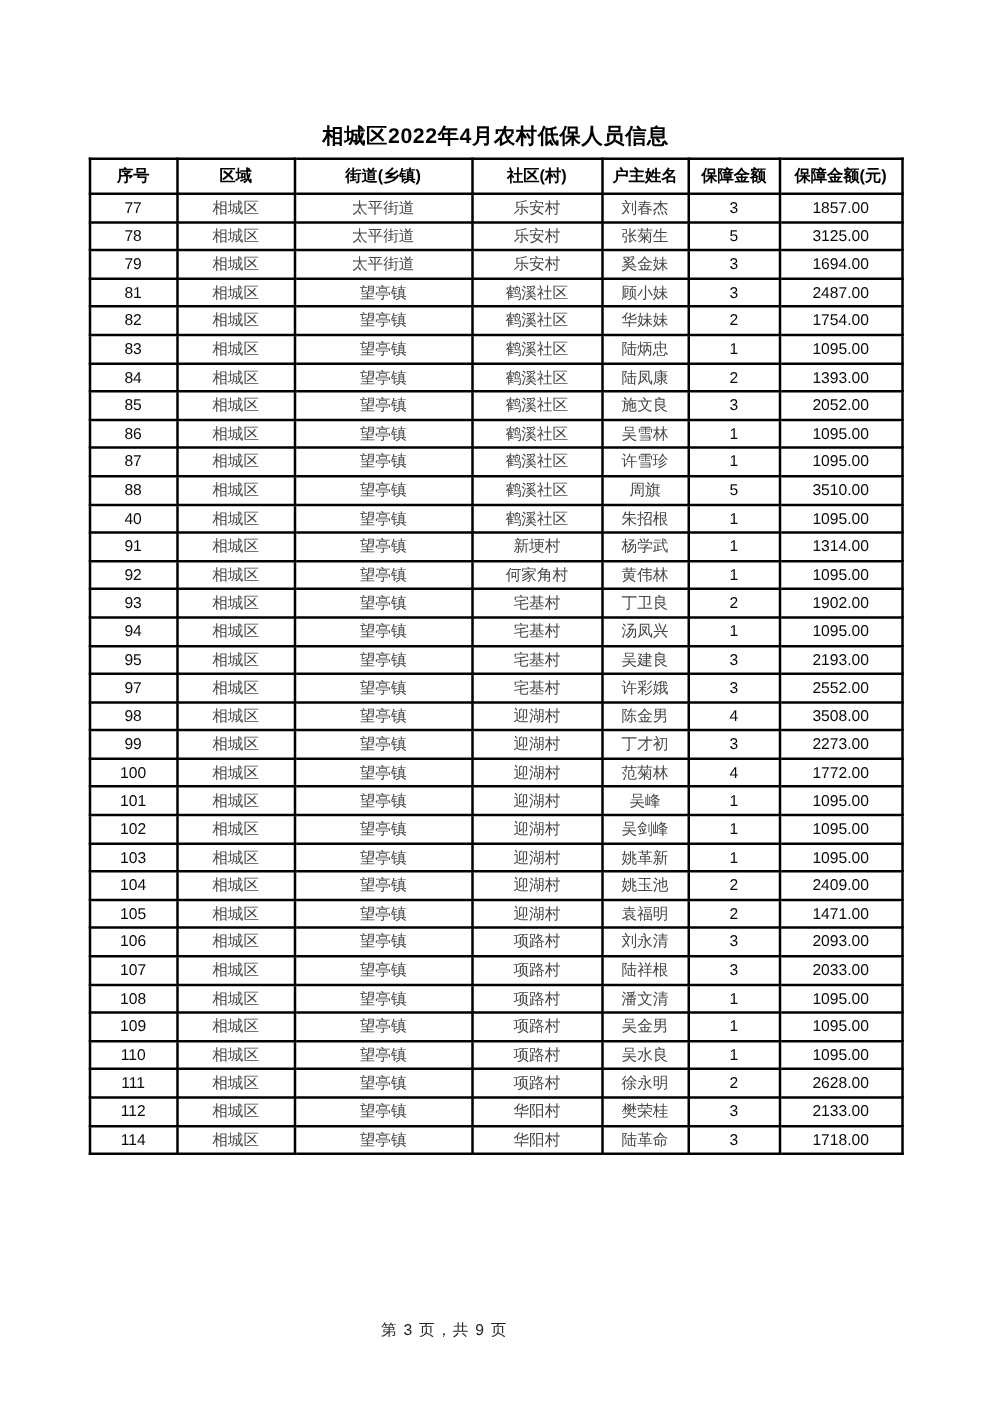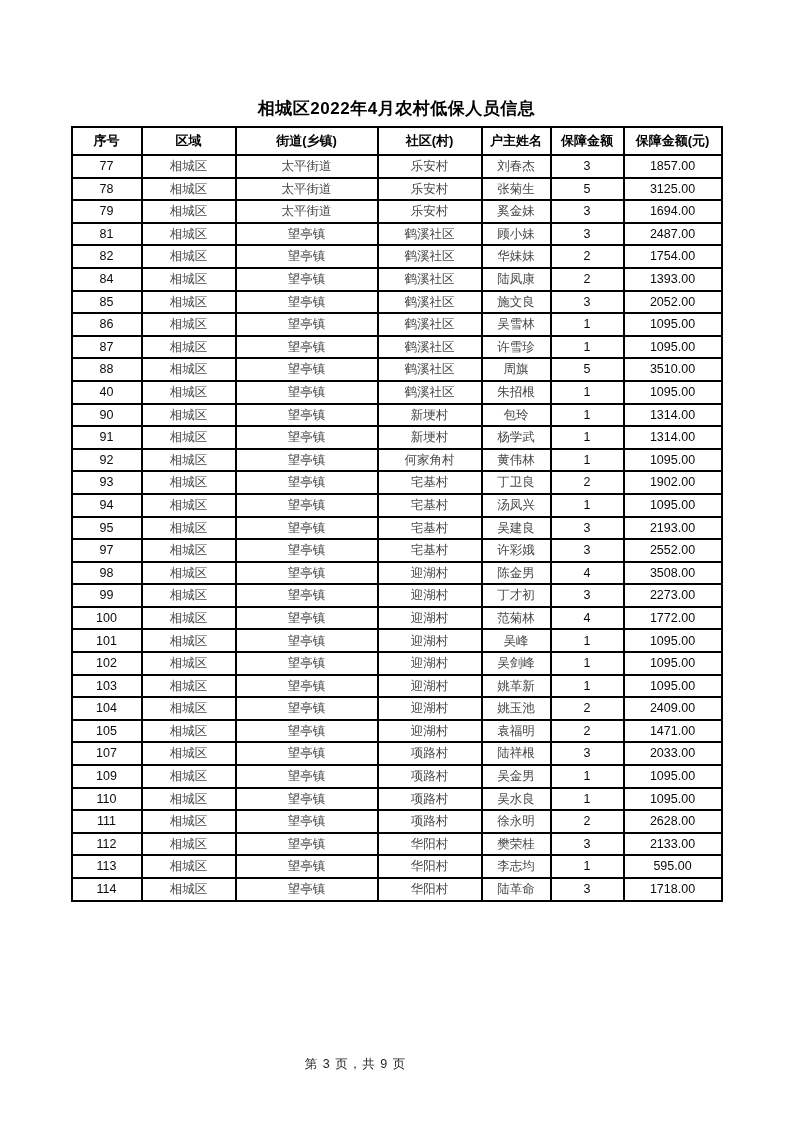--- a/index.html
+++ b/index.html
@@ -127,20 +127,29 @@
       <tr>
         <td class="col-num">82</td>
         <td class="col-cjk">相城区</td>
         <td class="col-cjk">望亭镇</td>
         <td class="col-cjk">鹤溪社区</td>
         <td class="col-cjk">华妹妹</td>
         <td class="col-num">2</td>
         <td class="col-num">1754.00</td>
       </tr>
       <tr>
+        <td class="col-num">83</td>
+        <td class="col-cjk">相城区</td>
+        <td class="col-cjk">望亭镇</td>
+        <td class="col-cjk">鹤溪社区</td>
+        <td class="col-cjk">陆炳忠</td>
+        <td class="col-num">1</td>
+        <td class="col-num">1095.00</td>
+      </tr>
+      <tr>
         <td class="col-num">84</td>
         <td class="col-cjk">相城区</td>
         <td class="col-cjk">望亭镇</td>
         <td class="col-cjk">鹤溪社区</td>
         <td class="col-cjk">陆凤康</td>
         <td class="col-num">2</td>
         <td class="col-num">1393.00</td>
       </tr>
       <tr>
         <td class="col-num">85</td>
@@ -181,29 +190,20 @@
       <tr>
         <td class="col-num">40</td>
         <td class="col-cjk">相城区</td>
         <td class="col-cjk">望亭镇</td>
         <td class="col-cjk">鹤溪社区</td>
         <td class="col-cjk">朱招根</td>
         <td class="col-num">1</td>
         <td class="col-num">1095.00</td>
       </tr>
       <tr>
-        <td class="col-num">90</td>
-        <td class="col-cjk">相城区</td>
-        <td class="col-cjk">望亭镇</td>
-        <td class="col-cjk">新埂村</td>
-        <td class="col-cjk">包玲</td>
-        <td class="col-num">1</td>
-        <td class="col-num">1314.00</td>
-      </tr>
-      <tr>
         <td class="col-num">91</td>
         <td class="col-cjk">相城区</td>
         <td class="col-cjk">望亭镇</td>
         <td class="col-cjk">新埂村</td>
         <td class="col-cjk">杨学武</td>
         <td class="col-num">1</td>
         <td class="col-num">1314.00</td>
       </tr>
       <tr>
         <td class="col-num">92</td>
@@ -316,27 +316,45 @@
       <tr>
         <td class="col-num">105</td>
         <td class="col-cjk">相城区</td>
         <td class="col-cjk">望亭镇</td>
         <td class="col-cjk">迎湖村</td>
         <td class="col-cjk">袁福明</td>
         <td class="col-num">2</td>
         <td class="col-num">1471.00</td>
       </tr>
       <tr>
+        <td class="col-num">106</td>
+        <td class="col-cjk">相城区</td>
+        <td class="col-cjk">望亭镇</td>
+        <td class="col-cjk">项路村</td>
+        <td class="col-cjk">刘永清</td>
+        <td class="col-num">3</td>
+        <td class="col-num">2093.00</td>
+      </tr>
+      <tr>
         <td class="col-num">107</td>
         <td class="col-cjk">相城区</td>
         <td class="col-cjk">望亭镇</td>
         <td class="col-cjk">项路村</td>
         <td class="col-cjk">陆祥根</td>
         <td class="col-num">3</td>
         <td class="col-num">2033.00</td>
+      </tr>
+      <tr>
+        <td class="col-num">108</td>
+        <td class="col-cjk">相城区</td>
+        <td class="col-cjk">望亭镇</td>
+        <td class="col-cjk">项路村</td>
+        <td class="col-cjk">潘文清</td>
+        <td class="col-num">1</td>
+        <td class="col-num">1095.00</td>
       </tr>
       <tr>
         <td class="col-num">109</td>
         <td class="col-cjk">相城区</td>
         <td class="col-cjk">望亭镇</td>
         <td class="col-cjk">项路村</td>
         <td class="col-cjk">吴金男</td>
         <td class="col-num">1</td>
         <td class="col-num">1095.00</td>
       </tr>
@@ -359,29 +377,20 @@
         <td class="col-num">2628.00</td>
       </tr>
       <tr>
         <td class="col-num">112</td>
         <td class="col-cjk">相城区</td>
         <td class="col-cjk">望亭镇</td>
         <td class="col-cjk">华阳村</td>
         <td class="col-cjk">樊荣桂</td>
         <td class="col-num">3</td>
         <td class="col-num">2133.00</td>
-      </tr>
-      <tr>
-        <td class="col-num">113</td>
-        <td class="col-cjk">相城区</td>
-        <td class="col-cjk">望亭镇</td>
-        <td class="col-cjk">华阳村</td>
-        <td class="col-cjk">李志均</td>
-        <td class="col-num">1</td>
-        <td class="col-num">595.00</td>
       </tr>
       <tr>
         <td class="col-num">114</td>
         <td class="col-cjk">相城区</td>
         <td class="col-cjk">望亭镇</td>
         <td class="col-cjk">华阳村</td>
         <td class="col-cjk">陆革命</td>
         <td class="col-num">3</td>
         <td class="col-num">1718.00</td>
       </tr>

